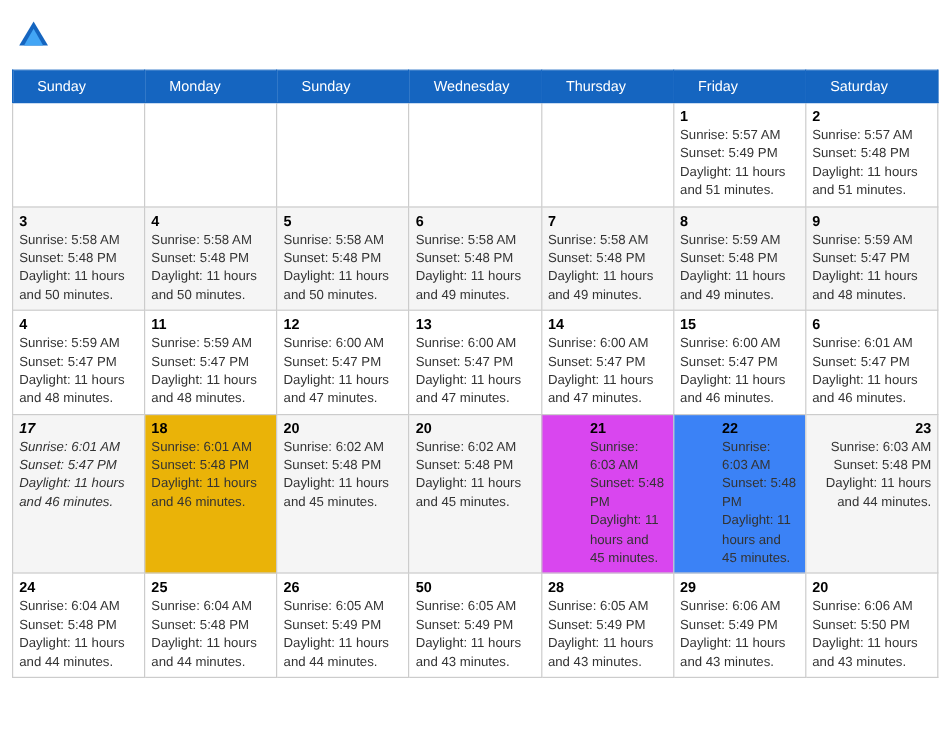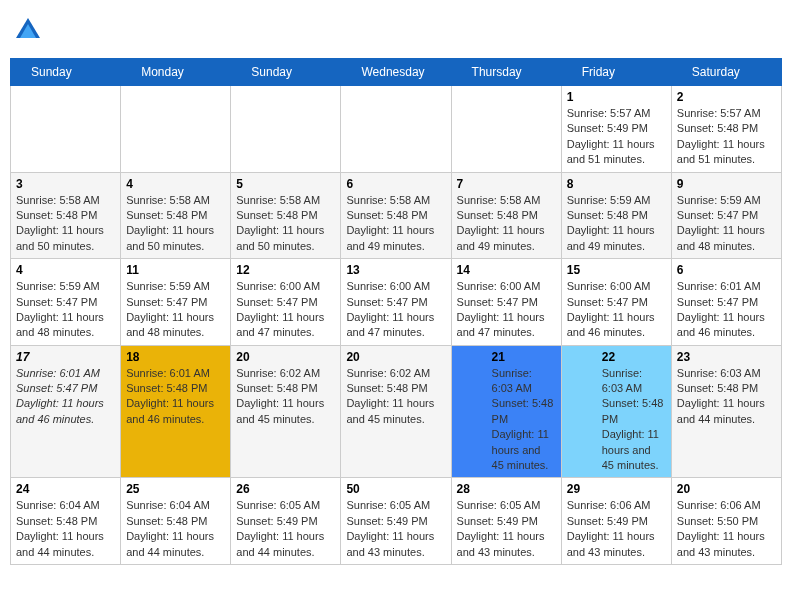--- a/index.html
+++ b/index.html
@@ -214,29 +214,29 @@
           <div class="day-info">Sunrise: 6:01 AM<br>Sunset: 5:48 PM<br>Daylight: 11 hours and 46 minutes.</div>
         </td>
         <td style="background: rgb(245, 245, 245);">
           <span class="day-num">20</span>
           <div class="day-info">Sunrise: 6:02 AM<br>Sunset: 5:48 PM<br>Daylight: 11 hours and 45 minutes.</div>
         </td>
         <td style="background: rgb(245, 245, 245);">
           <span class="day-num">20</span>
           <div class="day-info">Sunrise: 6:02 AM<br>Sunset: 5:48 PM<br>Daylight: 11 hours and 45 minutes.</div>
         </td>
-        <td style="background: #3b82f6; padding-left: 40px;">
+        <td style="background: #d946ef; padding-left: 40px;">
           <span class="day-num">21</span>
           <div class="day-info">Sunrise: 6:03 AM<br>Sunset: 5:48 PM<br>Daylight: 11 hours and 45 minutes.</div>
         </td>
-        <td style="background: #7dd3fc; padding-left: 40px;">
+        <td style="background: #3b82f6; padding-left: 40px;">
           <span class="day-num">22</span>
           <div class="day-info">Sunrise: 6:03 AM<br>Sunset: 5:48 PM<br>Daylight: 11 hours and 45 minutes.</div>
         </td>
-        <td style="background: rgb(245, 245, 245);">
+        <td style="background: rgb(245, 245, 245); text-align: right;">
           <span class="day-num">23</span>
           <div class="day-info">Sunrise: 6:03 AM<br>Sunset: 5:48 PM<br>Daylight: 11 hours and 44 minutes.</div>
         </td>
       </tr>
       <tr>
         <td>
           <span class="day-num">24</span>
           <div class="day-info">Sunrise: 6:04 AM<br>Sunset: 5:48 PM<br>Daylight: 11 hours and 44 minutes.</div>
         </td>
         <td>

